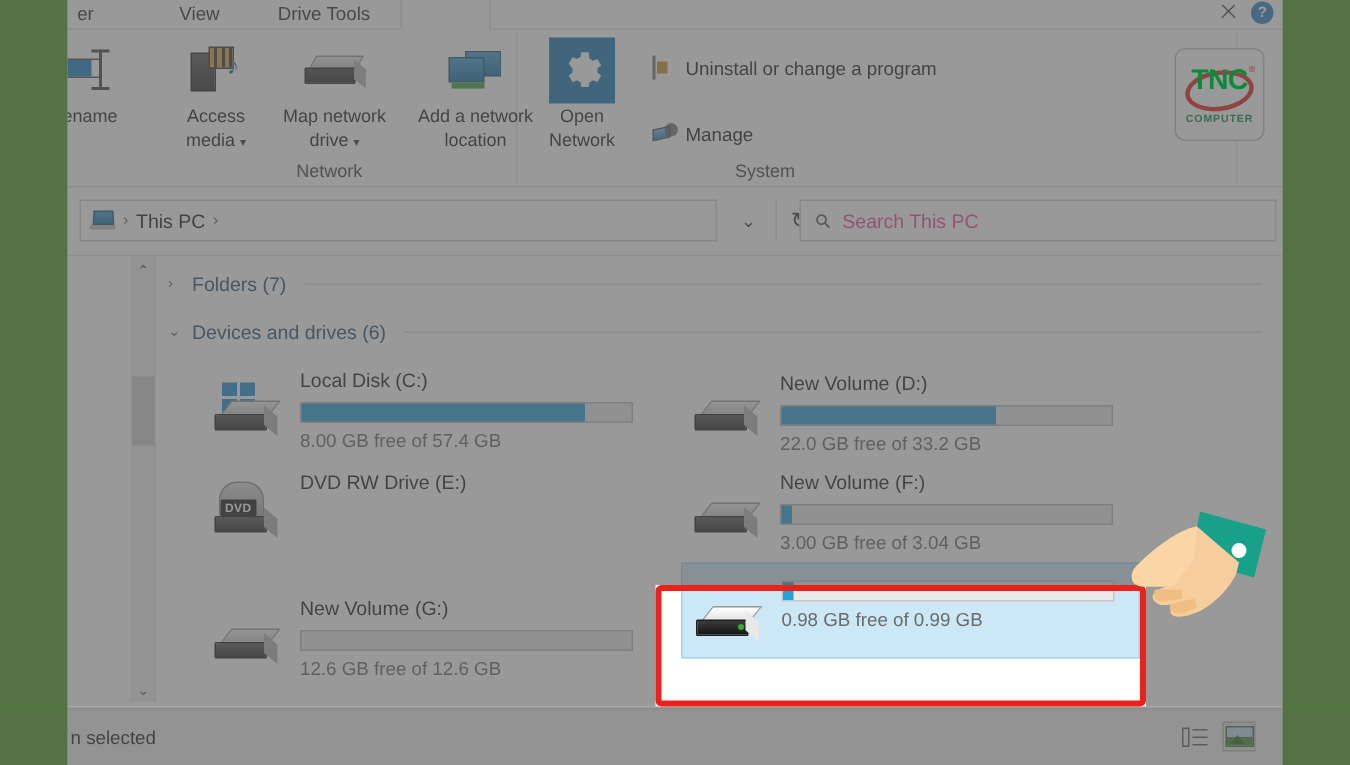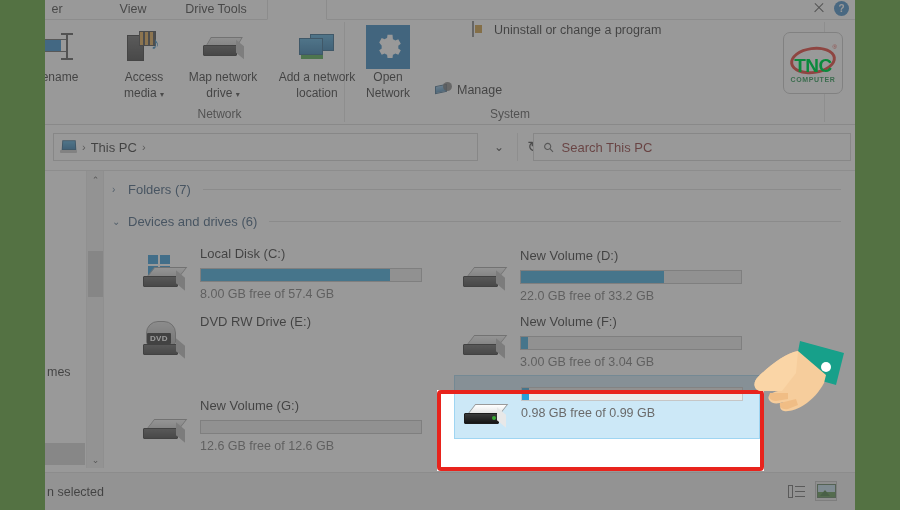--- a/index.html
+++ b/index.html
@@ -216,21 +216,21 @@
     width: 60px; height: 62px;
     background: #ffffff;
     border: 1px solid #bfbfbf;
     border-radius: 7px;
     display: flex; flex-direction: column;
     align-items: center; justify-content: center;
     overflow: hidden;
   }
   .tnc-mark {
     position: relative; width: 52px; height: 34px;
-    display: flex; align-items: flex-end; justify-content: center;
+    display: flex; align-items: flex-start; justify-content: center;
   }
   .tnc-ellipse {
     position: absolute; left: 3px; top: 4px;
     width: 46px; height: 27px;
     border: 3px solid #e2231a;
     border-radius: 50%;
     transform: rotate(-8deg);
   }
   .tnc-text {
     position: relative;
@@ -286,21 +286,21 @@
     display: flex; align-items: center; justify-content: center;
     font-size: 15px; color: #333;
   }
   .search-box {
     position: absolute; left: 488px; top: 8px;
     width: 318px; height: 28px;
     border: 1px solid #cfcfcf; background: #ffffff;
     display: flex; align-items: center; gap: 8px; padding-left: 10px;
   }
   .search-icon { font-size: 13px; color: #555; transform: rotate(-45deg); }
-  .search-ph { font-size: 13px; color: #7f1d1d; }
+  .search-ph { font-size: 13px; color: #ec4899; }
 
   
   .content {
     position: relative;
     height: 297px;
     background: #ffffff;
   }
   .navpane {
     position: absolute; left: 0; top: 0; width: 42px; height: 100%;
     background: #ffffff; border-right: 1px solid #e8e8e8;
@@ -575,21 +575,21 @@
             <svg width="30" height="30" viewBox="0 0 24 24" aria-hidden="true">
               <path fill="#ffffff" d="M12 8a4 4 0 1 0 0 8 4 4 0 0 0 0-8zm0 6.2A2.2 2.2 0 1 1 12 9.8a2.2 2.2 0 0 1 0 4.4z"></path>
               <path fill="#ffffff" d="M20.2 13.1c.05-.36.08-.72.08-1.1s-.03-.74-.08-1.1l2.04-1.55-2-3.46-2.4.96a7.9 7.9 0 0 0-1.9-1.1L15.6 2.2h-4l-.34 2.55c-.68.26-1.32.62-1.9 1.1l-2.4-.96-2 3.46L6.99 10.9c-.05.36-.08.72-.08 1.1s.03.74.08 1.1L4.96 14.65l2 3.46 2.4-.96c.58.48 1.22.84 1.9 1.1l.34 2.55h4l.34-2.55c.68-.26 1.32-.62 1.9-1.1l2.4.96 2-3.46-2.04-1.55z"></path>
             </svg>
           </div>
         </div>
         <div class="blabel"><span>Open</span></div>
         <div class="blabel"><span>Network</span></div>
       </div>
 
-      <div class="small-btn" style="left:90px; top:0;margin-left:37px;">
+      <div class="small-btn" style="left:90px; top:16px;">
         <span class="sico"><span class="mini-prog"></span></span>
         <span>Uninstall or change a program</span>
       </div>
       <div class="small-btn" style="left:90px; top:60px;">
         <span class="sico"><span class="mini-manage"><span class="mm1"></span><span class="mm2"></span></span></span>
         <span>Manage</span>
       </div>
 
       <div class="group-label" style="left:0; width:330px;">System</div>
     </div>
@@ -617,24 +617,20 @@
     <div class="addr-caret">⌄</div>
     <div class="refresh-btn">↻</div>
     <div class="search-box">
       <span class="search-icon">⚲</span>
       <span class="search-ph">Search This PC</span>
     </div>
   </div>
 
   <div class="content">
 
-    <div class="navpane">
-      <div class="nav-text">mes</div>
-      <div class="nav-sel"></div>
-    </div>
 
     <div class="vscroll">
       <div class="vs-arrow vs-up">⌃</div>
       <div class="vs-thumb"></div>
       <div class="vs-arrow vs-down">⌄</div>
     </div>
 
     <div class="filearea">
 
       <div class="group-head">

